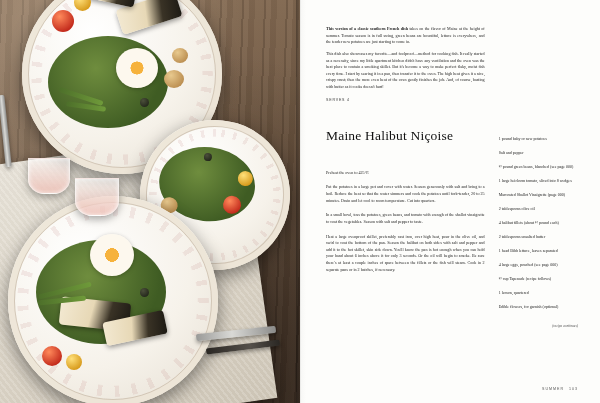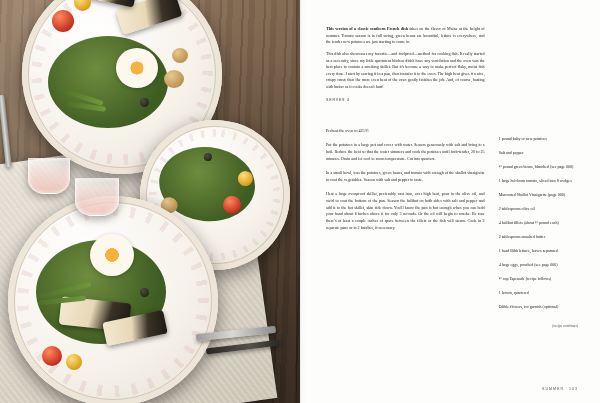--- a/index.html
+++ b/index.html
@@ -289,20 +289,21 @@
   <div class="text-page">
     <div class="cols">
 
       <div class="col-main">
         <div class="intro">
           <p class="first"><span class="lead">This version of a classic southern French dish</span><span> takes on the flavor of Maine at the height of summer. Tomato season is in full swing, green beans are bountiful, lettuce is everywhere, and the tender new potatoes are just starting to come in.</span></p>
           <p>This dish also showcases my favorite—and foolproof—method for cooking fish. It really started as a necessity, since my little apartment kitchen didn't have any ventilation and the oven was the best place to contain a smoking skillet. But it's become a way to make perfect flaky, moist fish every time. I start by searing it in a pan, then transfer it to the oven. The high heat gives it a nice, crispy crust; then the more even heat of the oven gently finishes the job. And, of course, basting with butter as it cooks doesn't hurt!</p>
           <div class="serves">SERVES 4</div>
         </div>
 
+        <h1 class="recipe-title">Maine Halibut Niçoise</h1>
 
         <div class="method">
           <p>Preheat the oven to 425°F.</p>
           <p>Put the potatoes in a large pot and cover with water. Season generously with salt and bring to a boil. Reduce the heat so that the water simmers and cook the potatoes until fork-tender, 20 to 25 minutes. Drain and let cool to room temperature. Cut into quarters.</p>
           <p>In a small bowl, toss the potatoes, green beans, and tomato with enough of the shallot vinaigrette to coat the vegetables. Season with salt and pepper to taste.</p>
           <p>Heat a large ovenproof skillet, preferably cast iron, over high heat, pour in the olive oil, and swirl to coat the bottom of the pan. Season the halibut on both sides with salt and pepper and add it to the hot skillet, skin side down. You'll know the pan is hot enough when you can hold your hand about 6 inches above it for only 3 seconds. Or the oil will begin to smoke. Be sure there's at least a couple inches of space between the fillets or the fish will steam. Cook in 2 separate pans or in 2 batches, if necessary.</p>
         </div>
       </div>
 
       <div class="col-side">

